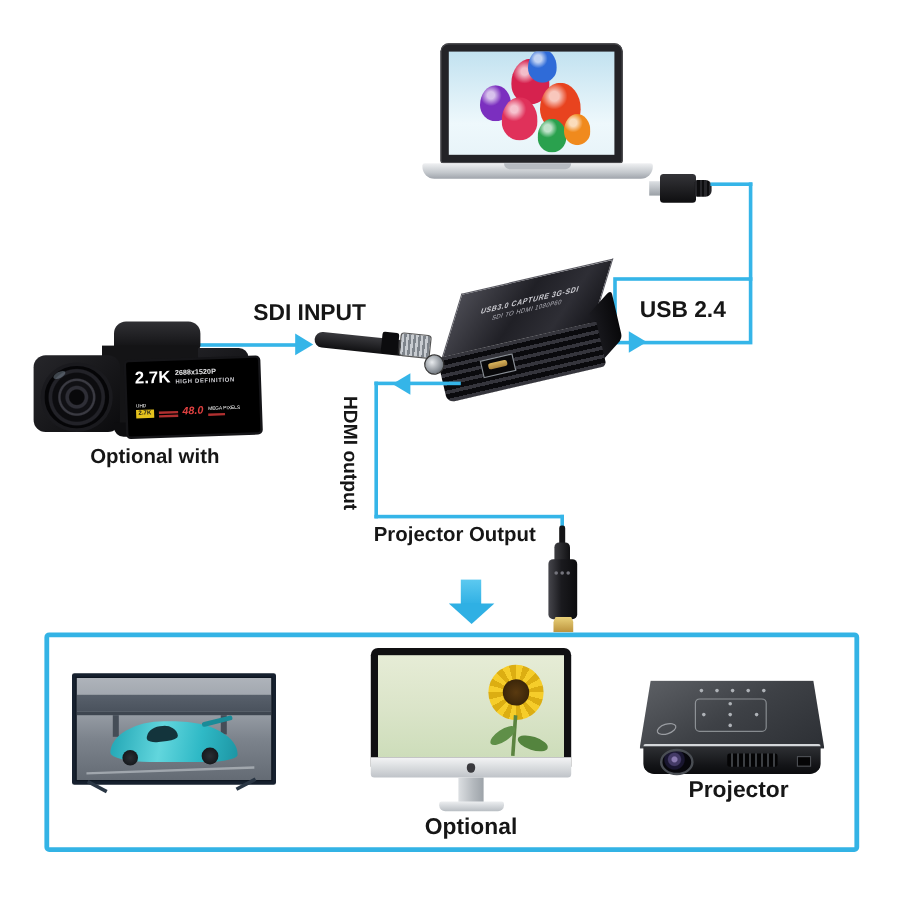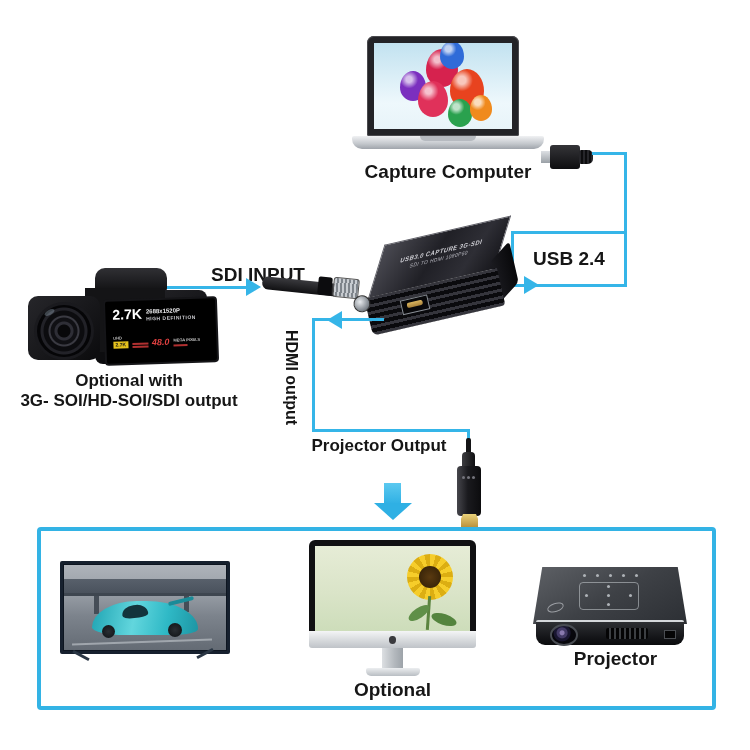--- a/index.html
+++ b/index.html
@@ -32,21 +32,21 @@
   .plug-tip{left:541px;top:151px;width:10px;height:12px;background:linear-gradient(180deg,#dde0e4,#9aa0a6);}
   .plug-body{left:550px;top:145px;width:30px;height:24px;background:linear-gradient(180deg,#343438,#0e0e10);border-radius:3px;}
   .plug-nub{left:579px;top:150px;width:14px;height:14px;background:repeating-linear-gradient(90deg,#26262a 0 2px,#0c0c0e 2px 4px);border-radius:2px 5px 5px 2px;}
   .usb-h1{left:592px;top:152px;width:35px;height:3px;}
   .usb-v1{left:624px;top:152px;width:3px;height:82px;}
   .usb-frame{left:511px;top:231px;width:116px;height:56px;border:3px solid #35b5e8;box-sizing:border-box;background:transparent;}
   .usb-arrow{left:524px;top:276px;}
   .usb-label{left:511px;top:248px;width:116px;font-size:19px;}
 
   
-  .sdi-label{left:196px;top:264px;width:124px;font-size:19px;}
+  .sdi-label{left:196px;top:251px;width:124px;font-size:19px;}
   .sdi-line{left:163px;top:286px;width:86px;height:3px;}
   .sdi-arrow{left:246px;top:278px;}
   .bnc-cable{left:262px;top:280px;width:78px;height:13px;background:linear-gradient(180deg,#3a3a3e,#101012);border-radius:7px;transform:rotate(6deg);}
   .bnc-ridge{left:318px;top:277px;width:14px;height:18px;background:#0c0c0e;border-radius:2px;transform:rotate(6deg);}
   .bnc-ring{left:333px;top:278px;width:24px;height:18px;background:repeating-linear-gradient(90deg,#c8ccd1 0 2px,#7e848b 2px 4px);border:1px solid #555;border-radius:3px;transform:rotate(6deg);}
 
   
   .device{left:352px;top:228px;width:168px;height:104px;transform:rotate(-13deg);}
   .dev-top{position:absolute;left:14px;top:6px;width:130px;height:48px;transform:skewX(-30deg);transform-origin:0 100%;
            background:linear-gradient(115deg,#4a4a52,#202026 45%,#2e2e35 75%,#17171c);border:1px solid #5a5a62;border-bottom:none;box-sizing:border-box;}
@@ -157,21 +157,20 @@
     <span class="bl bl1"></span>
     <span class="bl bl2"></span>
     <span class="bl bl3"></span>
     <span class="bl bl4"></span>
     <span class="bl bl5"></span>
     <span class="bl bl6"></span>
     <span class="bl bl7"></span>
   </div>
   <div class="abs laptop-base"></div>
   <div class="abs laptop-notch"></div>
-  <div class="lbl laptop-label">Capture Computer</div>
 
   <div class="abs plug-tip"></div>
   <div class="abs plug-body"></div>
   <div class="abs plug-nub"></div>
   <div class="cl usb-h1"></div>
   <div class="cl usb-v1"></div>
   <div class="abs usb-frame"></div>
   <div class="arr-r usb-arrow"></div>
   <div class="lbl usb-label">USB 2.4</div>
 
@@ -288,16 +287,15 @@
         </span>
       <span class="cs-480">48.0</span>
       <span>
         <div class="cs-mp">MEGA PIXELS</div>
         <div class="cs-mpbar"></div>
       </span>
     </div>
   </div>
   <div class="lbl equip-caption">
     <div>Optional with</div>
-    <div>3G- SOI/HD-SOI/SDI output</div>
   </div>
 
 </div>
 
 </body></html>

